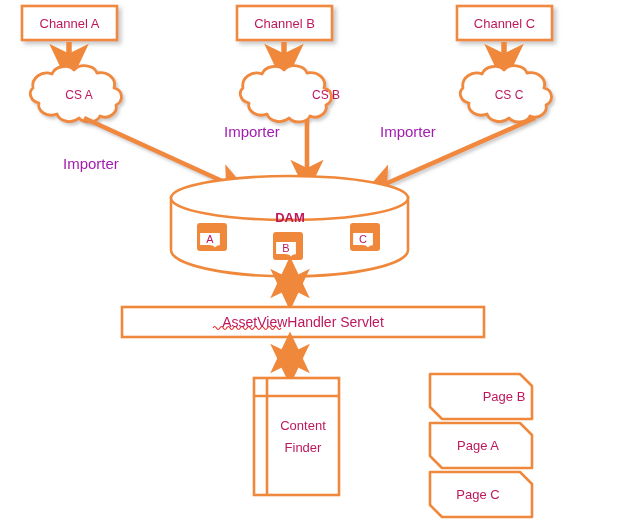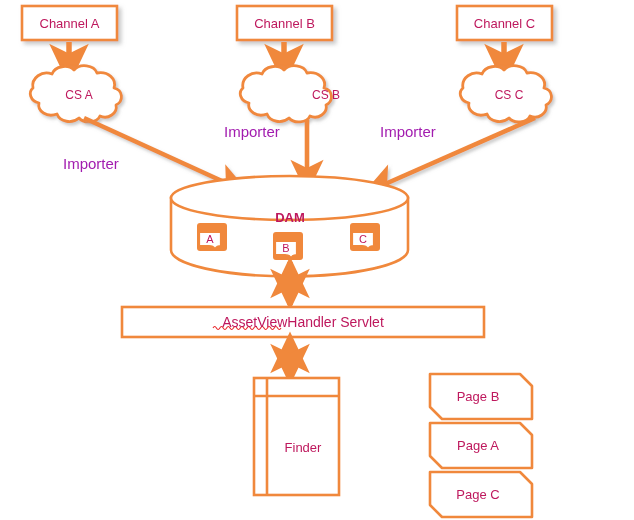--- a/index.html
+++ b/index.html
@@ -189,19 +189,20 @@
   <div class="lbl-importer" style="left:380px; top:123px;">Importer</div>
 
   <div class="lbl lbl-dam" style="left:259px; top:208px; width:62px; height:18px;">DAM</div>
 
   <div class="lbl lbl-doc" style="left:200px; top:232px; width:20px; height:14px;">A</div>
   <div class="lbl lbl-doc" style="left:276px; top:241px; width:20px; height:14px;">B</div>
   <div class="lbl lbl-doc" style="left:353px; top:232px; width:20px; height:14px;">C</div>
 
   <div class="lbl lbl-servlet" style="left:122px; top:307px; width:362px; height:30px;">AssetViewHandler Servlet</div>
 
+  <div class="lbl lbl-cf" style="left:267px; top:415px; width:72px; height:22px;">Content</div>
   <div class="lbl lbl-cf" style="left:267px; top:437px; width:72px; height:22px;">Finder</div>
 
-  <div class="lbl lbl-page" style="left:430px; top:376px; width:96px; height:40px;">Page B</div>
+  <div class="lbl lbl-page" style="left:456px; top:376px; width:96px; height:40px;">Page B</div>
   <div class="lbl lbl-page" style="left:430px; top:425px; width:96px; height:40px;">Page A</div>
   <div class="lbl lbl-page" style="left:430px; top:474px; width:96px; height:40px;">Page C</div>
 
 </div>
 
 </body></html>

